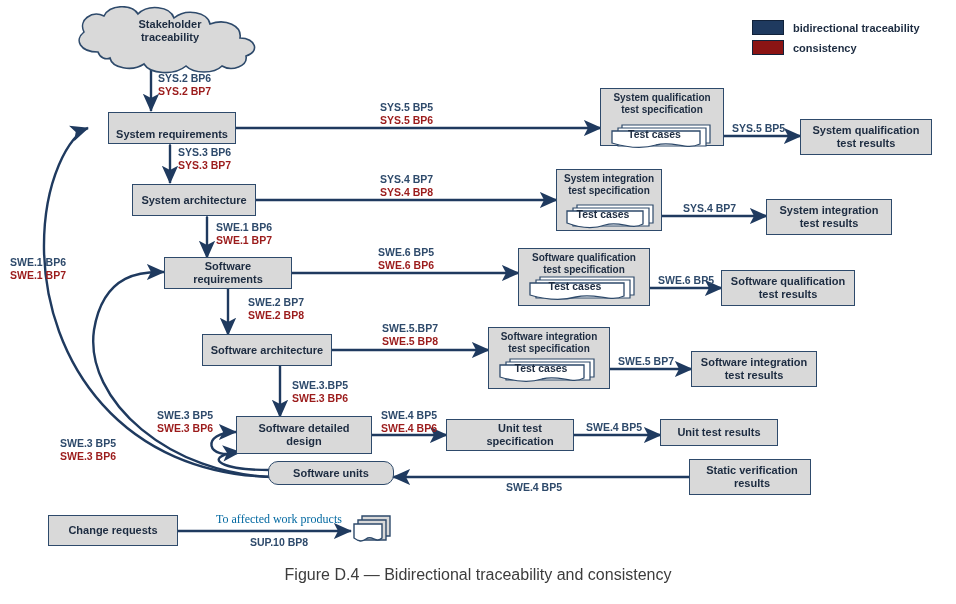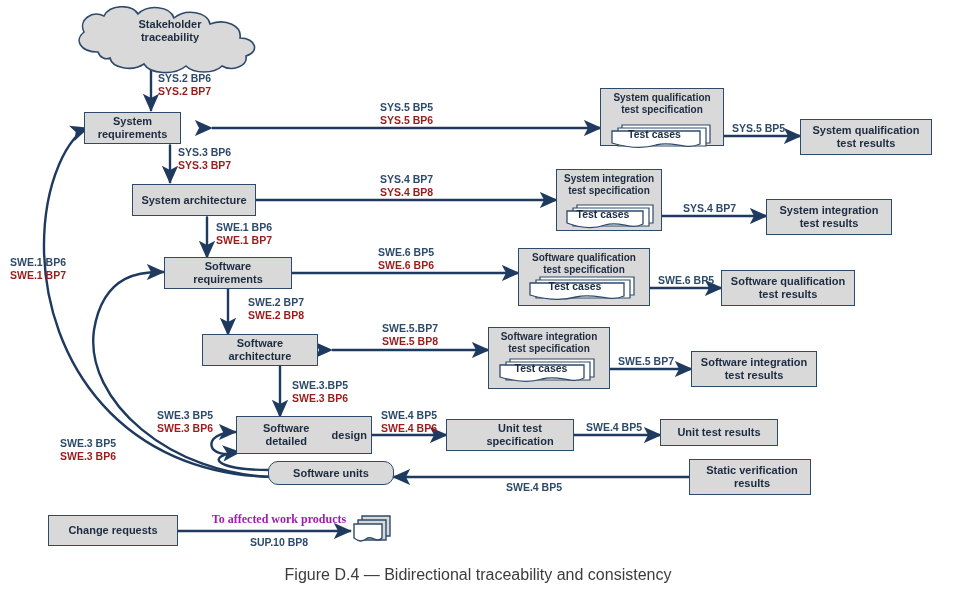--- a/index.html
+++ b/index.html
@@ -29,21 +29,21 @@
   .legrow{display:flex;align-items:center;margin-bottom:5px;}
   .swatch{width:30px;height:13px;margin-right:9px;border:1px solid #11223a;}
   .legtext{font-size:11px;font-weight:bold;color:#1c2b40;}
 
   .caption{position:absolute;left:0;right:0;top:566px;text-align:center;
            font-size:16px;color:#3c3c3c;font-family:"Liberation Sans",sans-serif;}
 
   .cloudtext{position:absolute;left:80px;top:18px;width:180px;text-align:center;
              font-weight:bold;font-size:11px;line-height:1.22;color:#1c2b40;}
 
-  .serif{font-family:"Liberation Serif",serif;font-weight:bold;font-size:12px;color:#a21caf;}
+  .serif{font-family:"Liberation Serif",serif;font-weight:normal;font-size:12px;color:#0369a1;}
 </style>
 </head>
 <body>
 
 <div id="stage">
 
   <svg id="wires" viewBox="0 0 956 604">
     <defs>
       <marker id="ah" markerWidth="8" markerHeight="8" refX="7.2" refY="4" orient="auto" markerUnits="strokeWidth">
         <path d="M0,0.6 L7.6,4 L0,7.4 L1.8,4 Z" fill="#1f3a5f"></path>
@@ -109,37 +109,37 @@
     <path d="M36,46 C18,46 12,34 22,26 C16,14 30,4 42,10 C48,-2 70,-2 76,8
              C86,-2 108,0 112,12 C124,2 146,6 148,18 C164,12 180,20 178,32
              C194,32 198,46 184,50 C186,60 170,66 160,60 C152,68 132,68 124,60
              C112,70 88,68 82,58 C70,66 50,62 48,52 C44,54 38,52 36,46 Z" fill="#d9d9d9" stroke="#2e4a6b" stroke-width="1.6"></path>
   </svg>
   <div class="cloudtext">
     <span>Stakeholder</span><br>
     <span>traceability</span>
   </div>
 
-  <div class="node" style="left:84px;top:112px;width:97px;height:32px;align-items:flex-end;">
+  <div class="node" style="left:108px;top:112px;width:128px;height:32px;align-items:flex-end;">
     <span>System requirements</span>
   </div>
 
   <div class="node" style="left:132px;top:184px;width:124px;height:32px;text-align:center;">
     <span>System architecture</span>
   </div>
 
   <div class="node" style="left:164px;top:257px;width:128px;height:32px;">
     <span>Software requirements</span>
   </div>
 
-  <div class="node" style="left:202px;top:334px;width:116px;height:32px;">
+  <div class="node" style="left:202px;top:334px;width:130px;height:32px;">
     <span>Software architecture</span>
   </div>
 
-  <div class="node" style="left:236px;top:416px;width:136px;height:38px;">
+  <div class="node" style="left:236px;top:416px;width:136px;height:38px;flex-direction:column;">
     <span>Software detailed</span>
     <span>design</span>
   </div>
 
   <div class="node" style="left:268px;top:461px;width:126px;height:24px;border-radius:10px;">
     <span>Software units</span>
   </div>
 
   <div class="node" style="left:48px;top:515px;width:130px;height:31px;">
     <span>Change requests</span>
@@ -304,16 +304,26 @@
   <div class="lbl plain" style="left:732px;top:122px;">SYS.5 BP5</div>
   <div class="lbl plain" style="left:683px;top:202px;">SYS.4 BP7</div>
   <div class="lbl plain" style="left:658px;top:274px;">SWE.6 BP5</div>
   <div class="lbl plain" style="left:618px;top:355px;">SWE.5 BP7</div>
   <div class="lbl plain" style="left:586px;top:421px;">SWE.4 BP5</div>
   <div class="lbl plain" style="left:506px;top:481px;">SWE.4 BP5</div>
 
   <div class="lbl center serif" style="left:194px;top:512px;width:170px;">To affected work products</div>
   <div class="lbl center" style="left:194px;top:536px;width:170px;color:#2e4a6b;">SUP.10 BP8</div>
 
+  <div class="legend">
+    <div class="legrow">
+      <span class="swatch" style="background:#1f3a5f;"></span>
+      <span class="legtext">bidirectional traceability</span>
+    </div>
+    <div class="legrow">
+      <span class="swatch" style="background:#8b1414;"></span>
+      <span class="legtext">consistency</span>
+    </div>
+  </div>
 
   <div class="caption">Figure D.4 — Bidirectional traceability and consistency</div>
 
 </div>
 
 </body></html>

